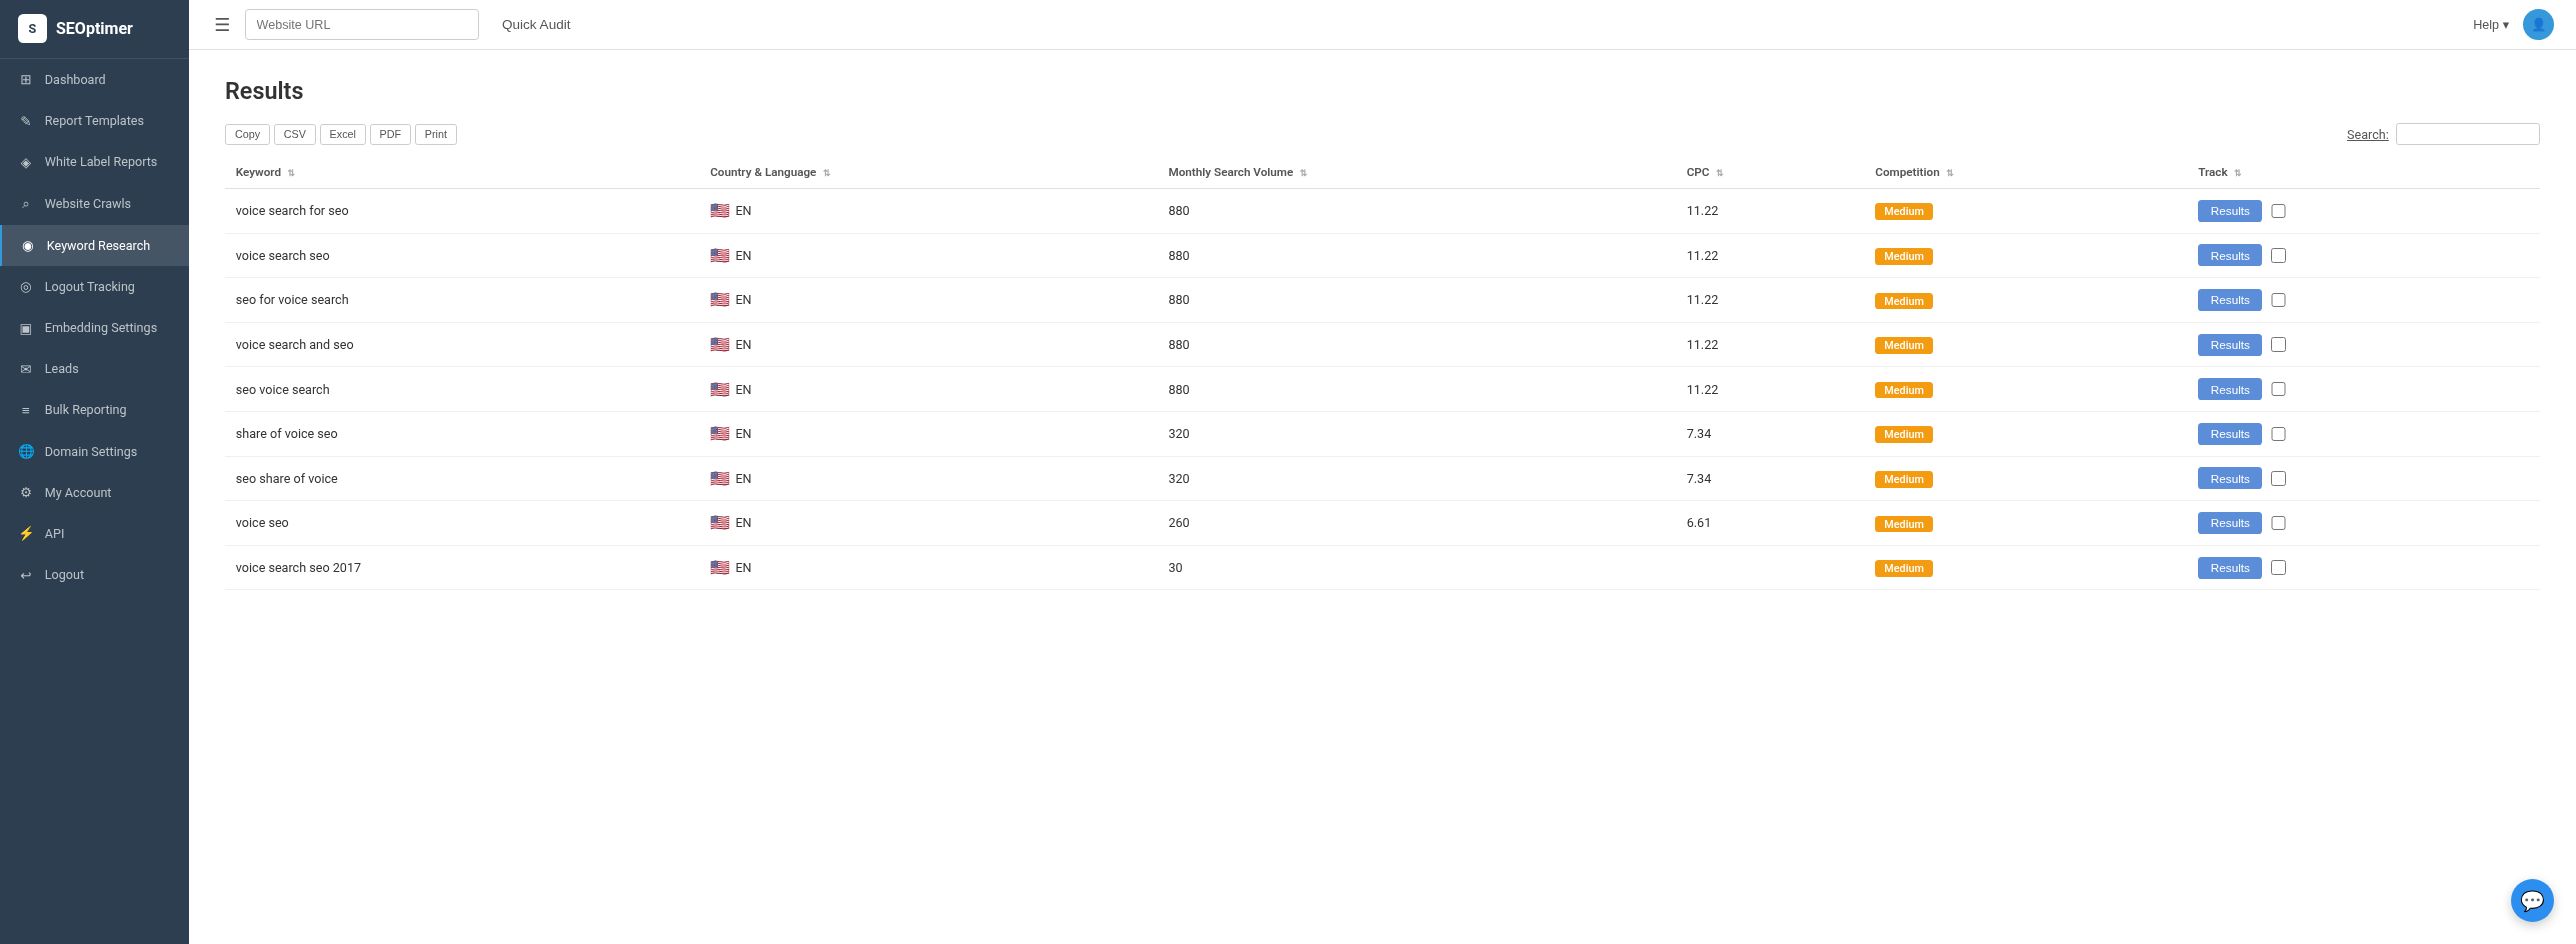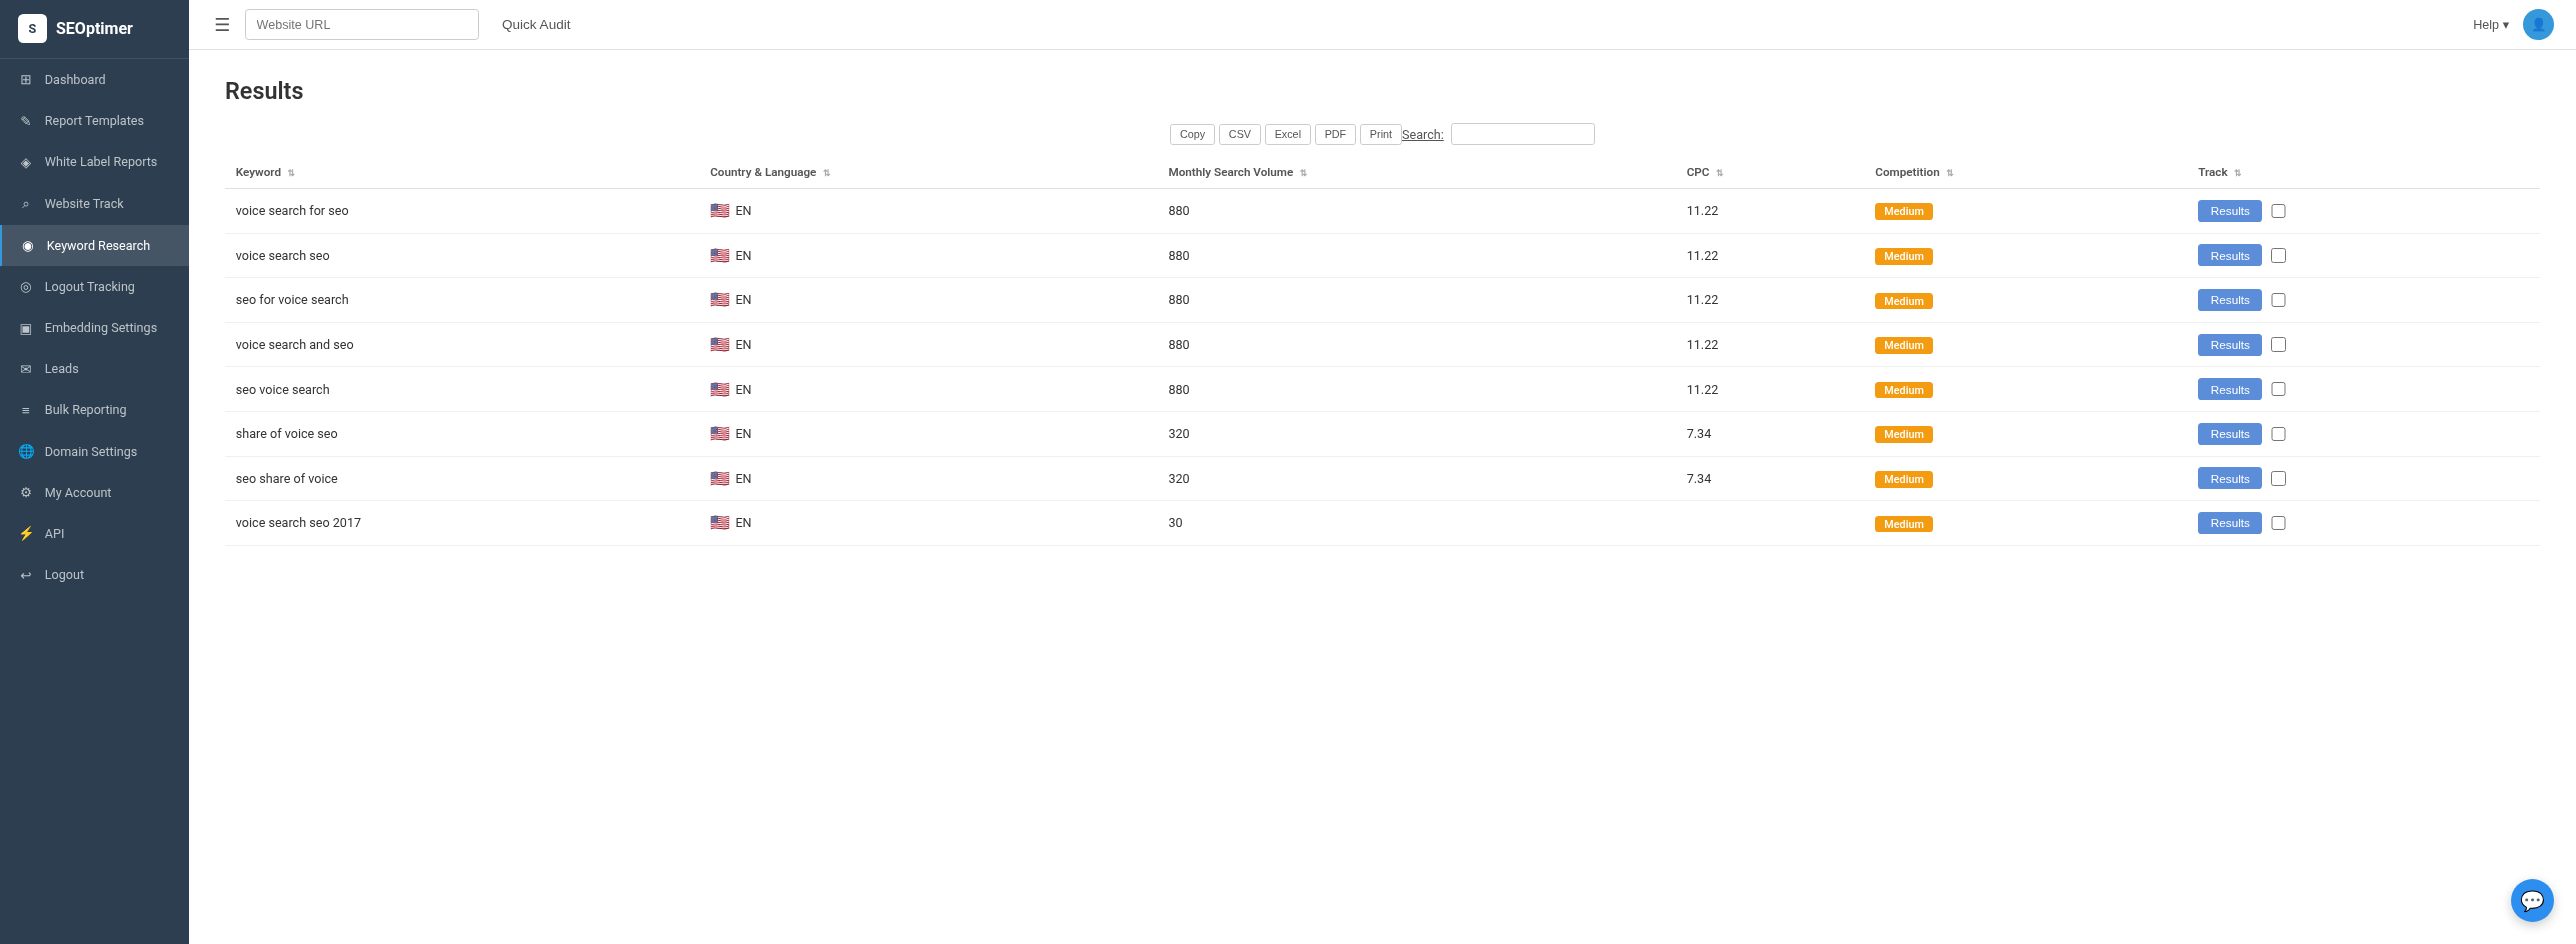--- a/index.html
+++ b/index.html
@@ -103,21 +103,21 @@
       overflow-y: auto;
       padding: 27px 36px;
       background: #fff;
     }
     .page-title {
       font-size: 23.4px; font-weight: 600; color: #333; margin-bottom: 18px;
     }
     .table-actions {
       display: flex;
       align-items: center;
-      justify-content: center;
+      justify-content: space-between;
       margin-bottom: 10.8px;
     }
     .action-btns { display: flex; gap: 3.6px; }
     .action-btn {
       padding: 3.6px 9px;
       border: 0.9px solid #ccc;
       background: #fff;
       font-size: 10.8px;
       color: #555;
       cursor: pointer;
@@ -208,21 +208,21 @@
       <div class="nav-item">
         <span class="nav-icon">✎</span>
     <span>Report Templates</span>
       </div>
       <div class="nav-item">
         <span class="nav-icon">◈</span>
     <span>White Label Reports</span>
       </div>
       <div class="nav-item">
         <span class="nav-icon">⌕</span>
-    <span>Website Track</span>
+    <span>Website Crawls</span>
       </div>
       <div class="nav-item active">
         <span class="nav-icon">◉</span>
     <span>Keyword Research</span>
       </div>
       <div class="nav-item">
         <span class="nav-icon">◎</span>
     <span>Logout Tracking</span>
       </div>
       <div class="nav-item">
@@ -434,20 +434,40 @@
       <span class="badge-medium">Medium</span>
     </td>
     <td>
       <div class="track-col">
         <button class="results-btn">Results</button>
         <input type="checkbox" class="track-check" style="">
       </div>
     </td>
   </tr>
           <tr>
+    <td>voice seo</td>
+    <td>
+      <div class="flag-lang">
+        <span class="flag">🇺🇸</span>
+        <span>EN</span>
+      </div>
+    </td>
+    <td>260</td>
+    <td>6.61</td>
+    <td>
+      <span class="badge-medium">Medium</span>
+    </td>
+    <td>
+      <div class="track-col">
+        <button class="results-btn">Results</button>
+        <input type="checkbox" class="track-check" style="">
+      </div>
+    </td>
+  </tr>
+          <tr>
     <td>voice search seo 2017</td>
     <td>
       <div class="flag-lang">
         <span class="flag">🇺🇸</span>
         <span>EN</span>
       </div>
     </td>
     <td>30</td>
     <td></td>
     <td>

